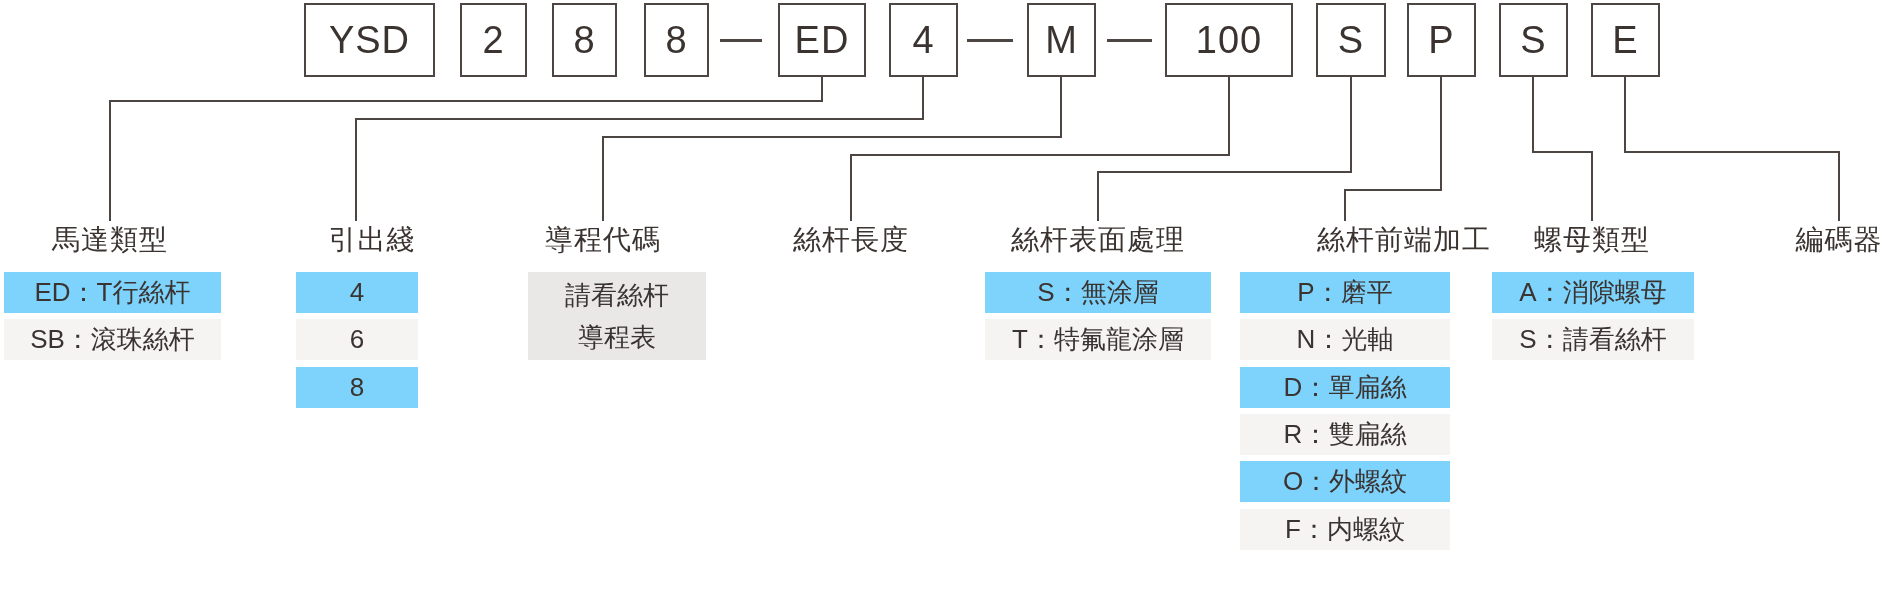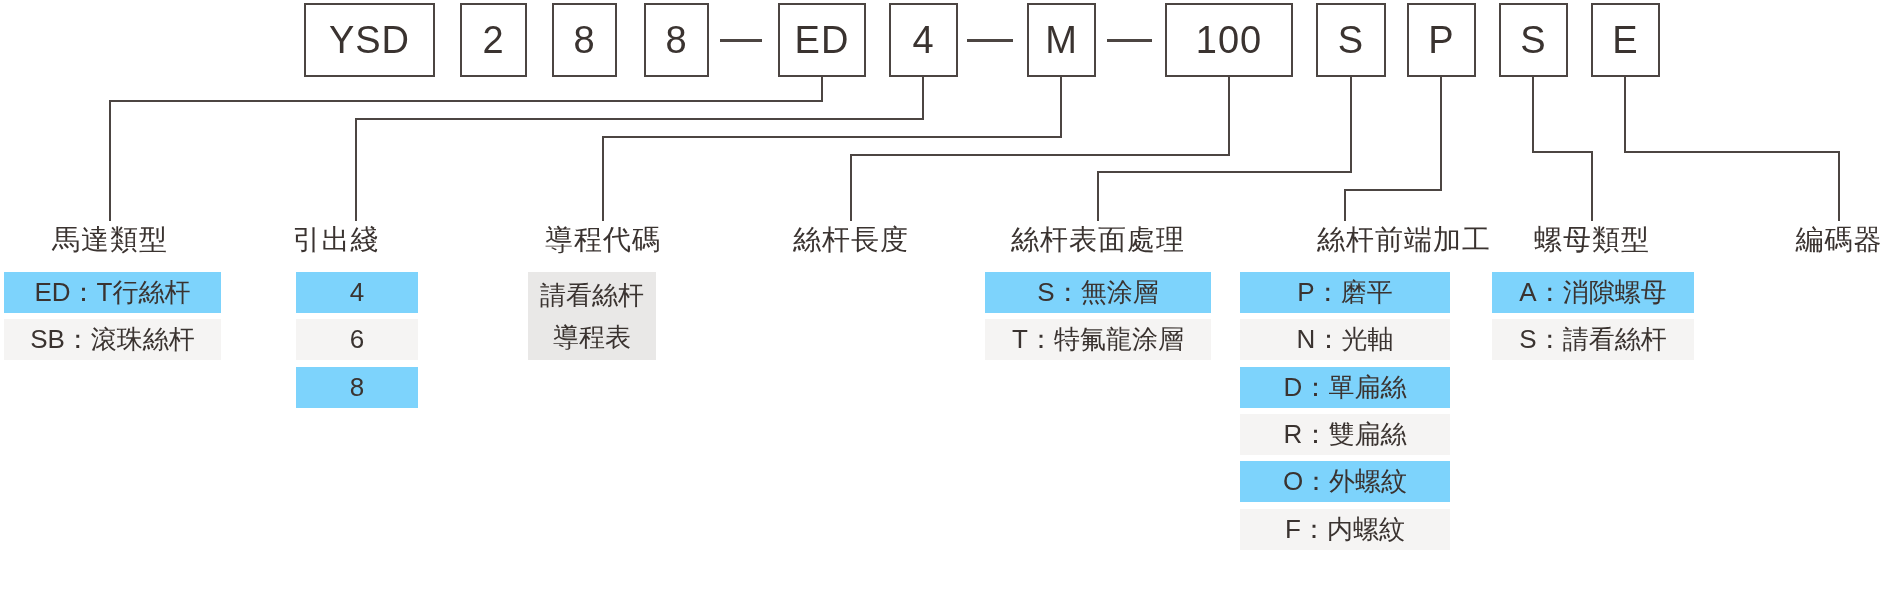--- a/index.html
+++ b/index.html
@@ -104,33 +104,33 @@
     <div class="line" style="left: 1440px; top: 77px; width: 2px; height: 112px;"></div>
     <div class="line" style="left: 1344px; top: 189px; width: 98px; height: 2px;"></div>
     <div class="line" style="left: 1344px; top: 191px; width: 2px; height: 30px;"></div>
     <div class="line" style="left: 1532px; top: 77px; width: 2px; height: 74px;"></div>
     <div class="line" style="left: 1532px; top: 151px; width: 61px; height: 2px;"></div>
     <div class="line" style="left: 1591px; top: 153px; width: 2px; height: 68px;"></div>
     <div class="line" style="left: 1624px; top: 77px; width: 2px; height: 74px;"></div>
     <div class="line" style="left: 1624px; top: 151px; width: 216px; height: 2px;"></div>
     <div class="line" style="left: 1838px; top: 153px; width: 2px; height: 68px;"></div>
     <div class="col-label" style="left: 110px; top: 224px;">馬達類型</div>
-    <div class="col-label" style="left: 336px; top: 224px;">引出綫</div>
+    <div class="col-label" style="left: 372px; top: 224px;">引出綫</div>
     <div class="col-label" style="left: 603px; top: 224px;">導程代碼</div>
     <div class="col-label" style="left: 851px; top: 224px;">絲杆長度</div>
     <div class="col-label" style="left: 1098px; top: 224px;">絲杆表面處理</div>
     <div class="col-label" style="left: 1404px; top: 224px;">絲杆前端加工</div>
     <div class="col-label" style="left: 1592px; top: 224px;">螺母類型</div>
     <div class="col-label" style="left: 1839px; top: 224px;">編碼器</div>
     <div class="option-row row-dark" style="left: 4px; top: 272px; width: 217px; height: 41px;">ED：T行絲杆</div>
     <div class="option-row row-light" style="left: 4px; top: 319px; width: 217px; height: 41px;">SB：滾珠絲杆</div>
     <div class="option-row row-dark" style="left: 296px; top: 272px; width: 122px; height: 41px;">4</div>
     <div class="option-row row-light" style="left: 296px; top: 319px; width: 122px; height: 41px;">6</div>
     <div class="option-row row-dark" style="left: 296px; top: 367px; width: 122px; height: 41px;">8</div>
-    <div class="note-block" style="left: 528px; top: 272px; width: 128px; height: 88px;">
+    <div class="note-block" style="left: 528px; top: 272px; width: 178px; height: 88px;">
       <div>請看絲杆</div>
       <div>導程表</div>
     </div>
     <div class="option-row row-dark" style="left: 985px; top: 272px; width: 226px; height: 41px; text-align: center;">S：無涂層</div>
     <div class="option-row row-light" style="left: 985px; top: 319px; width: 226px; height: 41px;">T：特氟龍涂層</div>
     <div class="option-row row-dark" style="left: 1240px; top: 272px; width: 210px; height: 41px;">P：磨平</div>
     <div class="option-row row-light" style="left: 1240px; top: 319px; width: 210px; height: 41px;">N：光軸</div>
     <div class="option-row row-light" style="left: 1240px; top: 414px; width: 210px; height: 41px;">R：雙扁絲</div>
     <div class="option-row row-dark" style="left: 1240px; top: 367px; width: 210px; height: 41px;">D：單扁絲</div>
     <div class="option-row row-dark" style="left: 1240px; top: 461px; width: 210px; height: 41px;">O：外螺紋</div>

